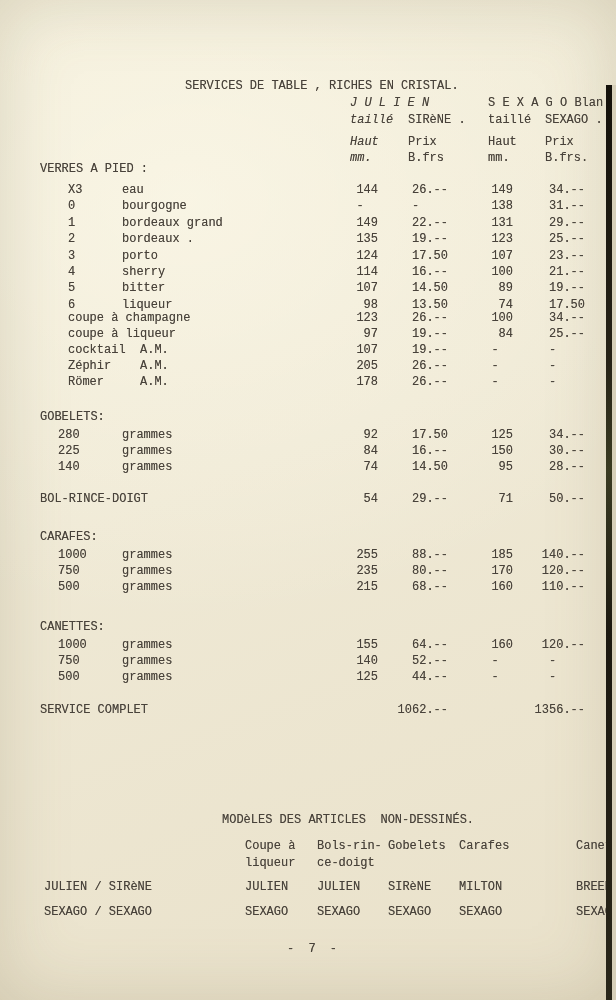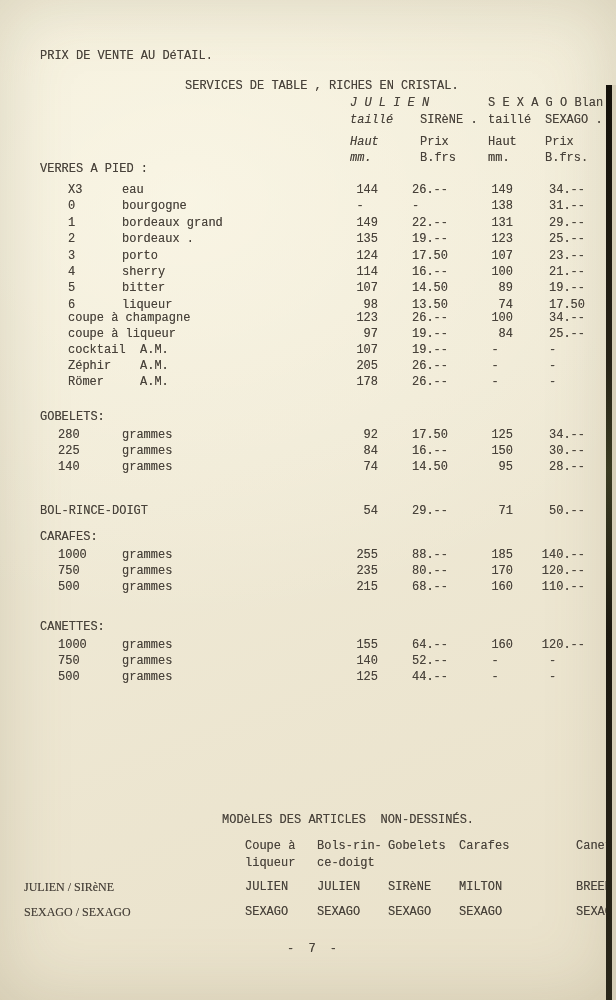--- a/index.html
+++ b/index.html
@@ -17,35 +17,34 @@
   .row{position:absolute;left:0;width:511px;height:17px;}
   .row span{position:absolute;white-space:pre;}
   .cn{left:68px;}
   .cnr{left:58px;width:47px;text-align:left;}
   .cl{left:122px;}
   .cl2{left:68px;}
   .ch1{left:320px;width:58px;text-align:right;}
   .cp1{left:378px;width:70px;text-align:right;}
   .ch2{left:455px;width:58px;text-align:right;}
   .cp2{left:515px;width:70px;text-align:right;}
-  .x1{left:350px;font-style:italic;}.x2{left:420px;}.x3{left:488px;}.x4{left:545px;}
-  .m0{left:24px;font-family:Liberation Serif, serif;}.m1{left:245px;}.m2{left:317px;}.m3{left:388px;}.m4{left:459px;}.m5{left:529px;margin-left:47px;}
+  .x1{left:350px;font-style:italic;}.x2{left:408px;}.x3{left:488px;}.x4{left:545px;}
+  .m0{left:44px;}.m1{left:245px;}.m2{left:317px;}.m3{left:388px;}.m4{left:459px;}.m5{left:529px;margin-left:47px;}
   .heading{left:40px;}
   .notes{position:absolute;left:68px;top:719px;white-space:pre;line-height:16.1px;}
   .edge-dark{position:absolute;left:606px;top:85px;width:6px;height:915px;
     background:linear-gradient(180deg,#0f0d07,#24211405 0),linear-gradient(180deg,#13100a 0%,#262217 30%,#3a3b22 42%,#1b1810 60%,#2a271a 100%);}
   .edge-right{position:absolute;left:612px;top:85px;width:4px;height:915px;background:#d7d0ba;}
   .pagenum{left:287px;top:941px;word-spacing:7px;}
 </style>
 </head>
 <body>
 
 <div class="page">
 
-  <div class="t" style="top:48px;left:40px">PRIX DE VENTE AU DéTAIL.</div>
   <div class="t" style="top:78px;left:185px">SERVICES DE TABLE , RICHES EN CRISTAL.</div>
 
   <div class="t x1" style="top:95px">J U L I E N</div>
   <div class="t x3" style="top:95px">S E X A G O Blan</div>
   <div class="t x1" style="top:112px">taillé</div>
   <div class="t x2" style="top:112px">SIRèNE .</div>
   <div class="t x3" style="top:112px">taillé</div>
   <div class="t x4" style="top:112px">SEXAGO .</div>
   <div class="t x1" style="top:134px">Haut</div>
   <div class="t x2" style="top:134px">Prix</div>
@@ -178,21 +177,21 @@
     </div>
   <div class="row" style="top:459px">
       <span class="cnr">140</span>
       <span class="cl">grammes</span>
       <span class="ch1">74</span>
       <span class="cp1">14.50</span>
       <span class="ch2">95</span>
       <span class="cp2">28.--</span>
     </div>
 
-  <div class="row" style="top:503px">
+  <div class="row" style="top:491px">
       <span class="heading">BOL-RINCE-DOIGT</span>
       <span class="ch1">54</span>
       <span class="cp1">29.--</span>
       <span class="ch2">71</span>
       <span class="cp2">50.--</span>
     </div>
 
   <div class="t heading" style="top:529px">CARAFES:</div>
   <div class="row" style="top:547px">
       <span class="cnr">1000</span>
@@ -238,20 +237,25 @@
     </div>
   <div class="row" style="top:669px">
       <span class="cnr">500</span>
       <span class="cl">grammes</span>
       <span class="ch1">125</span>
       <span class="cp1">44.--</span>
       <span class="ch2">-  </span>
       <span class="cp2">-    </span>
     </div>
 
+  <div class="row" style="top:702px">
+      <span class="heading">SERVICE COMPLET</span>
+      <span class="cp1">1062.--</span>
+      <span class="cp2">1356.--</span>
+    </div>
 
   <div class="t" style="top:812px;left:222px">MODèLES DES ARTICLES  NON-DESSINÉS.</div>
   <div class="row" style="top:838px">
       <span class="m1">Coupe à</span>
       <span class="m2">Bols-rin-</span>
       <span class="m3">Gobelets</span>
       <span class="m4">Carafes</span>
       <span class="m5">Canettes</span>
     </div>
   <div class="row" style="top:855px">

